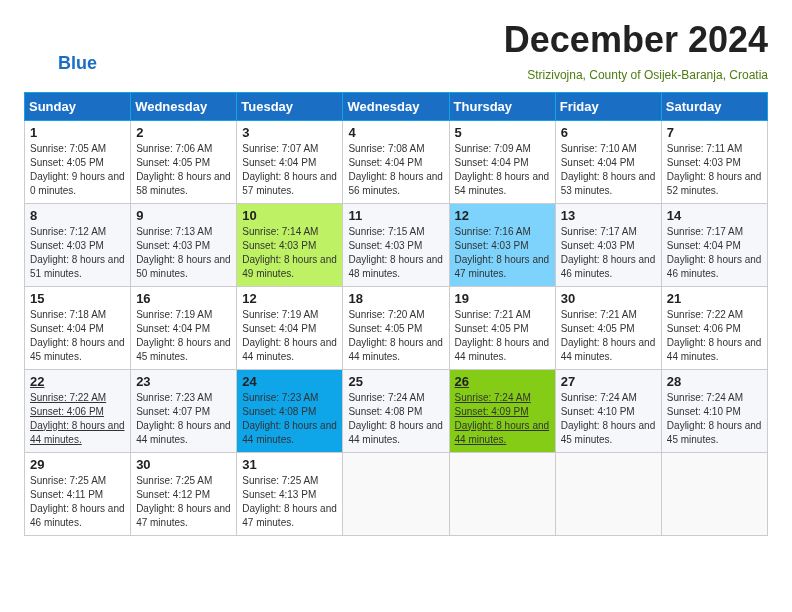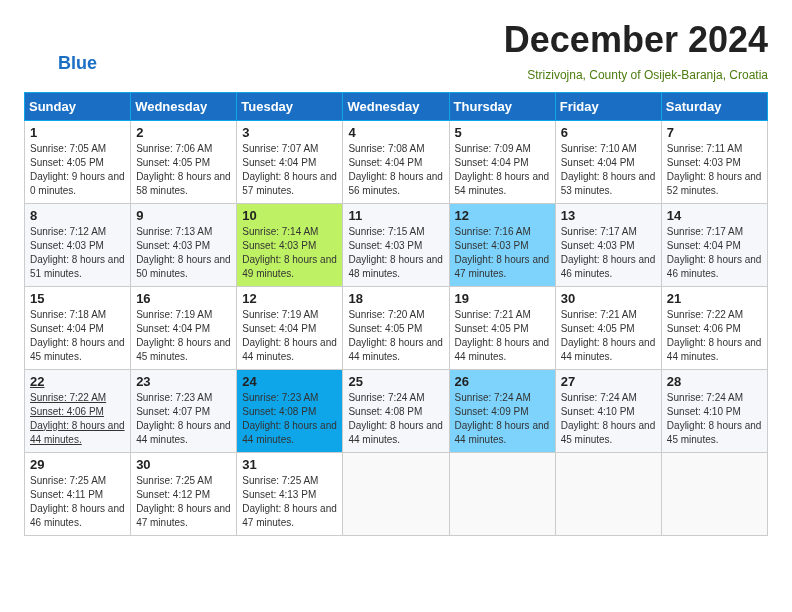--- a/index.html
+++ b/index.html
@@ -214,21 +214,21 @@
         <span class="day-info">Sunrise: 7:23 AM<br>Sunset: 4:07 PM<br>Daylight: 8 hours and 44 minutes.</span>
       </td>
         <td style="background: #0ea5e9;">
         <span class="day-num">24</span>
         <span class="day-info">Sunrise: 7:23 AM<br>Sunset: 4:08 PM<br>Daylight: 8 hours and 44 minutes.</span>
       </td>
         <td style="background: rgb(245, 247, 250);">
         <span class="day-num">25</span>
         <span class="day-info">Sunrise: 7:24 AM<br>Sunset: 4:08 PM<br>Daylight: 8 hours and 44 minutes.</span>
       </td>
-        <td style="background: #7dd3fc;">
+        <td style="background: #84cc16; text-decoration: underline;">
         <span class="day-num">26</span>
         <span class="day-info">Sunrise: 7:24 AM<br>Sunset: 4:09 PM<br>Daylight: 8 hours and 44 minutes.</span>
       </td>
         <td style="background: rgb(245, 247, 250);">
         <span class="day-num">27</span>
         <span class="day-info">Sunrise: 7:24 AM<br>Sunset: 4:10 PM<br>Daylight: 8 hours and 45 minutes.</span>
       </td>
         <td style="background: rgb(245, 247, 250);">
         <span class="day-num">28</span>
         <span class="day-info">Sunrise: 7:24 AM<br>Sunset: 4:10 PM<br>Daylight: 8 hours and 45 minutes.</span>

